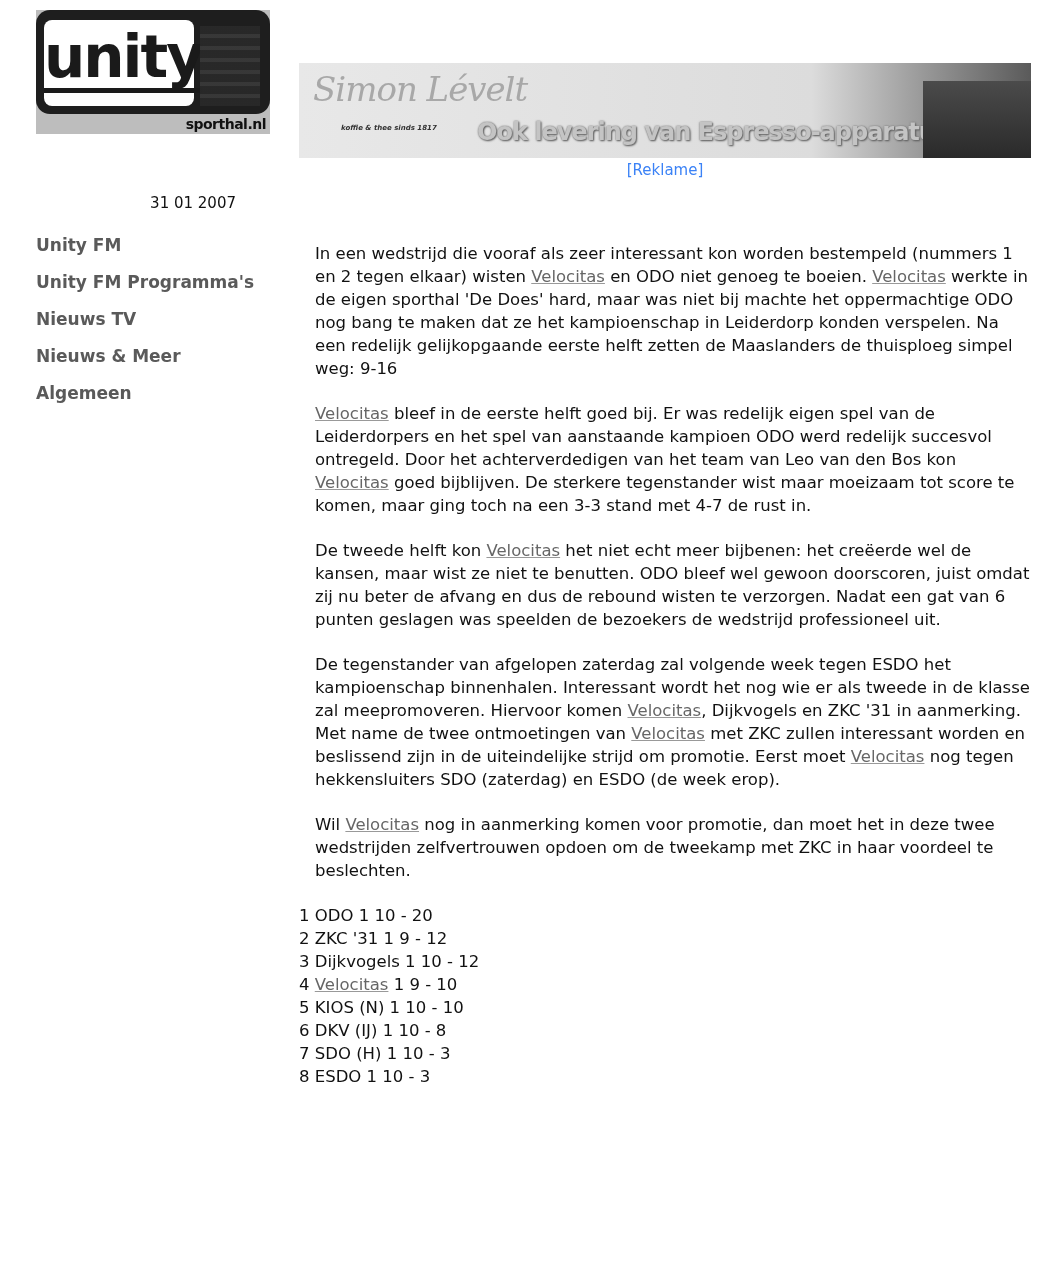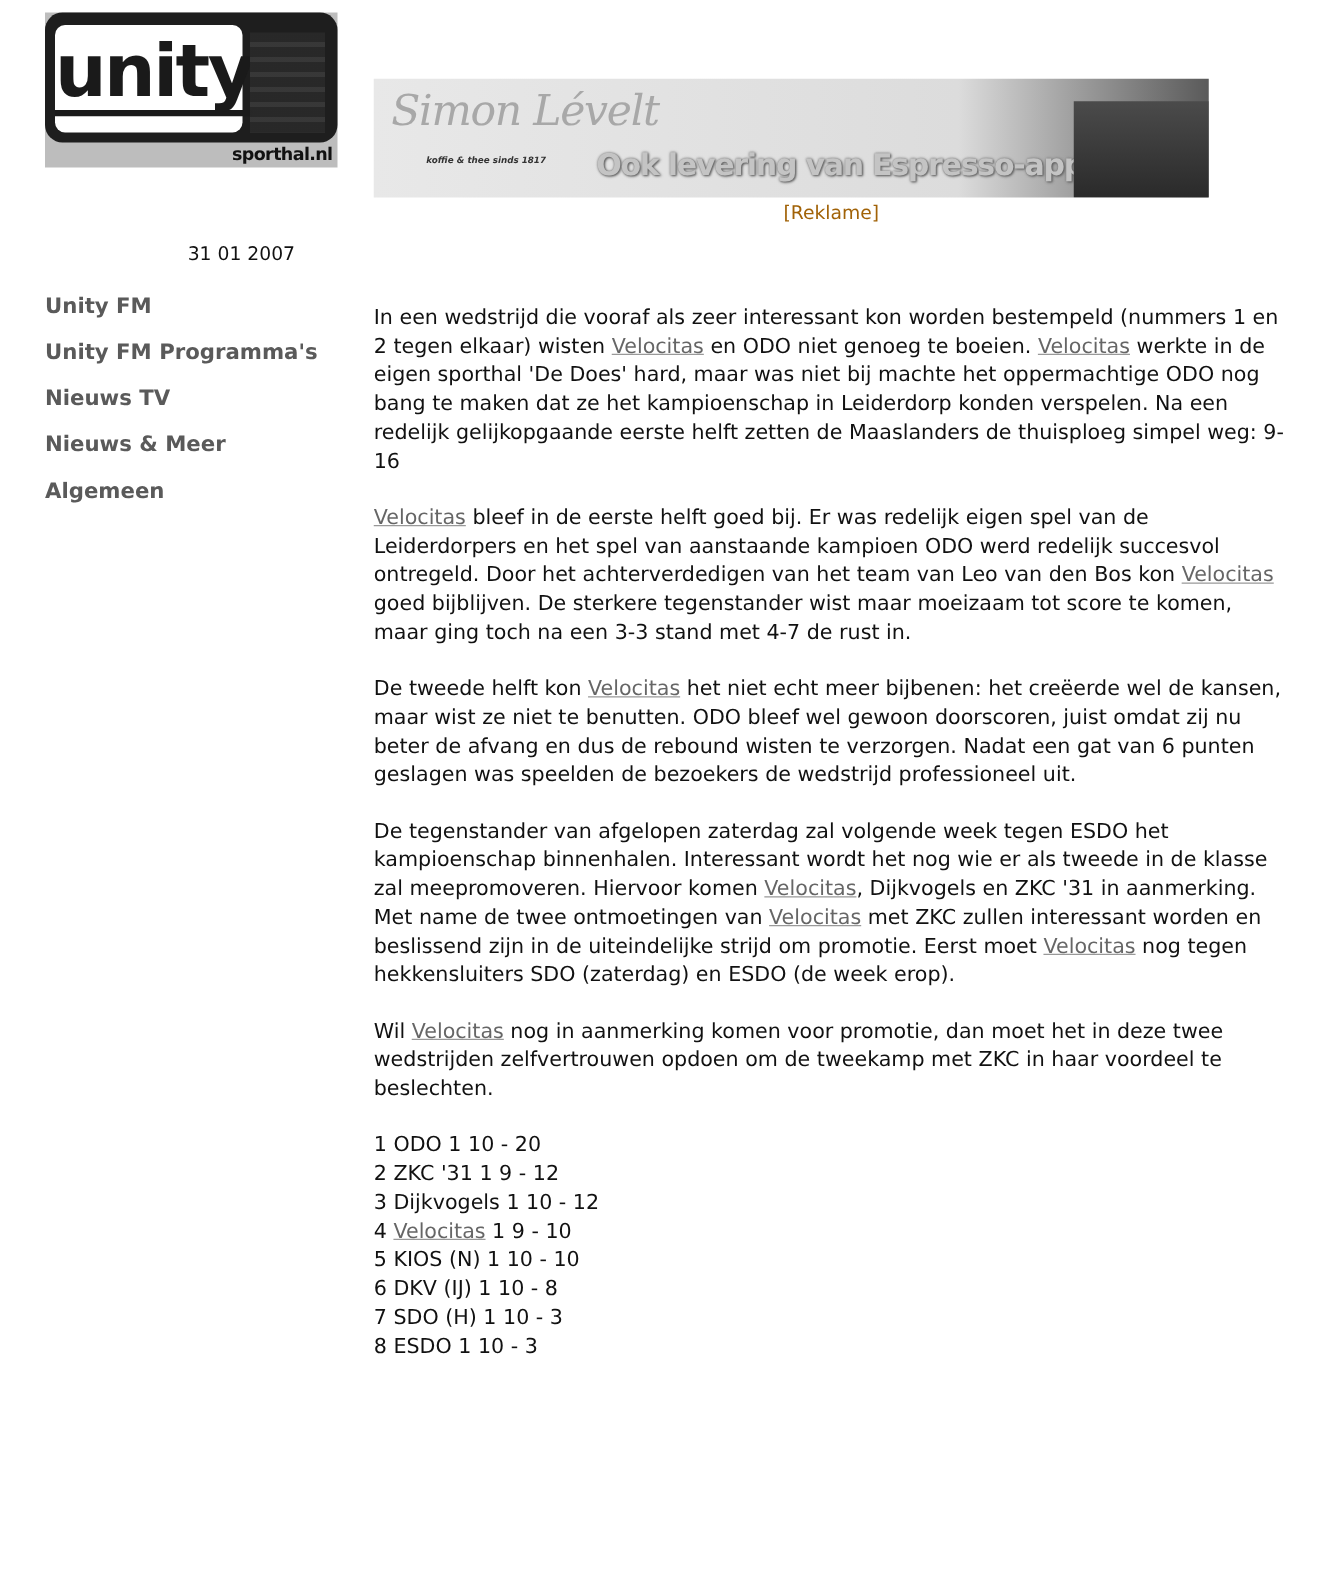--- a/index.html
+++ b/index.html
@@ -28,21 +28,21 @@
     .logo-side {
       position: absolute; left: 164px; top: 16px; width: 60px; height: 80px;
       background: repeating-linear-gradient(180deg, #2a2a2a 0 8px, #3c3c3c 8px 12px);
       opacity: .85;
     }
     .logo-url {
       position: absolute; right: 4px; bottom: 2px; font-size: 14px; font-weight: bold;
       color: #111; letter-spacing: -0.5px;
     }
     .banner {
-      position: absolute; left: 299px; top: 63px; width: 668px; height: 95px;
+      position: absolute; left: 299px; top: 63px; width: 732px; height: 95px;
       background: linear-gradient(90deg, #e8e8e8 0%, #dcdcdc 70%, #9a9a9a 85%, #5a5a5a 100%);
       overflow: hidden;
     }
     .banner-brand {
       position: absolute; left: 14px; top: 6px; font-family: "DejaVu Serif", serif;
       font-style: italic; font-size: 34px; color: #a8a8a8; letter-spacing: -1px;
     }
     .banner-tagline {
       position: absolute; left: 42px; top: 61px; font-size: 7px; font-style: italic;
       font-weight: bold; color: #333;
@@ -50,37 +50,37 @@
     .banner-slogan {
       position: absolute; left: 178px; top: 55px; font-size: 24px; font-weight: bold;
       color: #c4c4c4; text-shadow: 0 0 2px #777, 1px 1px 2px #555; letter-spacing: -1px;
     }
     .banner-photo {
       position: absolute; right: 0; top: 18px; width: 108px; height: 77px;
       background: linear-gradient(180deg, #4b4b4b, #2a2a2a);
     }
     .reklame {
       position: absolute; left: 299px; top: 161px; width: 732px; text-align: center;
-      font-size: 15px; color: #a16207;
+      font-size: 15px; color: #3b82f6;
     }
     .date {
       position: absolute; left: 36px; top: 194px; width: 200px; text-align: right;
       font-size: 15px; color: #111;
     }
     .nav { position: absolute; left: 36px; top: 234px; width: 220px; }
     .nav a {
       display: block; font-size: 17px; font-weight: bold; color: #5a5a5a;
       text-decoration: none; line-height: 22px; margin-bottom: 15px;
     }
     .article { position: absolute; left: 299px; top: 242px; width: 735px; }
     .article h1 {
       font-size: 16.5px; font-weight: bold; color: #444; margin: 0 0 18px 0; line-height: 22px;
     }
     .article p {
-      font-size: 16.5px; line-height: 23px; margin: 0 0 22px 0; color: #111;
+      font-size: 16.5px; line-height: 23px; margin: 0 0 22px 16px; color: #111;
     }
     .article a.link { color: #666; text-decoration: underline; text-decoration-color: #999; }
     .standings { font-size: 16.5px; line-height: 23px; color: #111; }
     .standings div { white-space: nowrap; }
   </style>
 </head>
 <body>
 
 <div class="logo">
   <div class="logo-inner">

